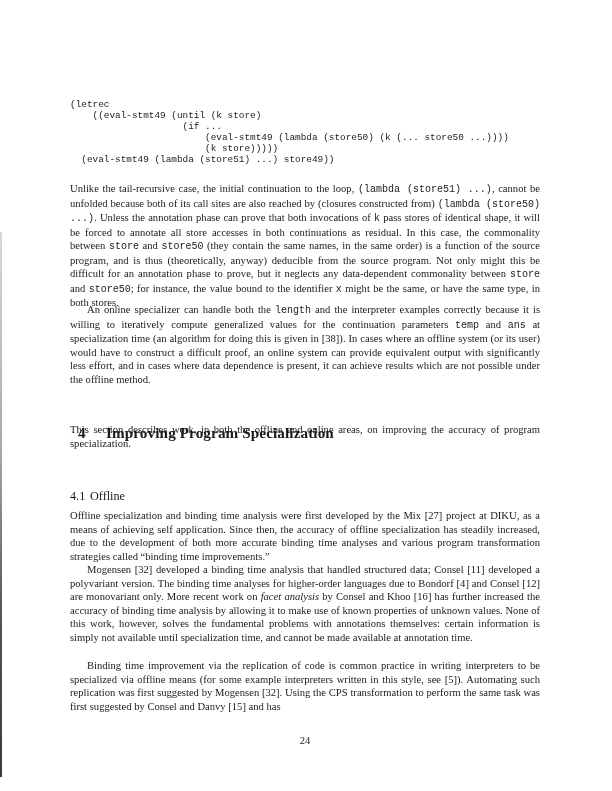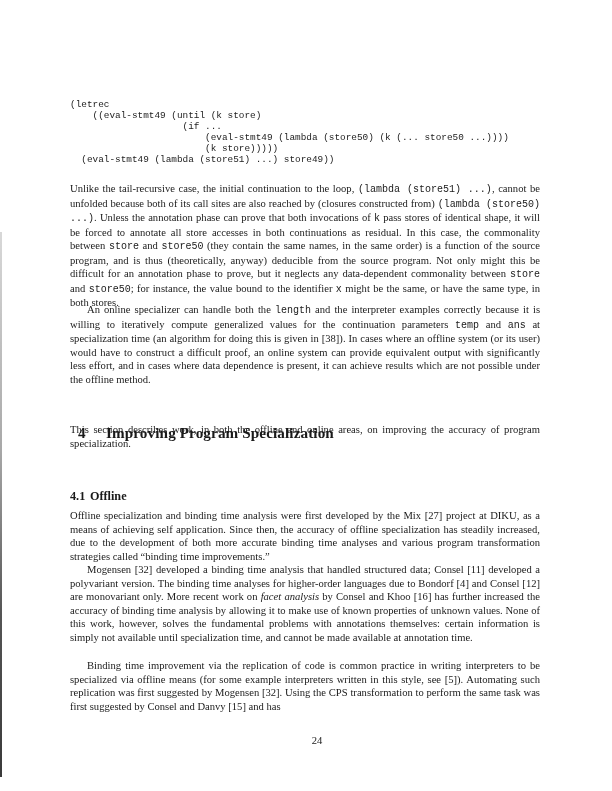--- a/index.html
+++ b/index.html
@@ -10,23 +10,23 @@
   .page { position: absolute; left: 70px; top: 0; width: 470px; }
   .code { position: absolute; left: 0; top: 99px; margin: 0;
           font-family: "Liberation Mono", "DejaVu Sans Mono", monospace;
           font-size: 9.4px; line-height: 11.1px; white-space: pre; color: #222; }
   .para { position: absolute; left: 0; width: 470px; margin: 0;
           font-size: 10.6px; line-height: 13.55px; text-align: justify; }
   .para.indent { text-indent: 17px; }
   .tt { font-family: "Liberation Mono", "DejaVu Sans Mono", monospace; font-size: 10px; }
   .h1 { position: absolute; left: 0; top: 416px; margin: 8px; font-weight: bold; font-size: 15.2px; letter-spacing: 0.1px; }
   .h1 .num { display: inline-block; width: 28px; }
-  .h2 { position: absolute; left: 0; top: 489px; margin: 0; font-weight: bold; font-size: 12.2px; }
+  .h2 { position: absolute; left: 0; top: 489px; margin: 0; font-weight: normal; font-size: 12.2px; }
   .h2 .num { display: inline-block; width: 20px; }
-  .pagenum { position: absolute; left: 12px; width: 470px; top: 735px; text-align: center; font-size: 10.6px; }
+  .pagenum { position: absolute; left: 0; width: 470px; top: 735px; text-align: center; font-size: 10.6px; }
 </style>
 </head>
 <body>
 
 <div class="scan-edge"></div>
 
 <div class="page">
   <pre class="code">(letrec
     ((eval-stmt49 (until (k store)
                     (if ...

